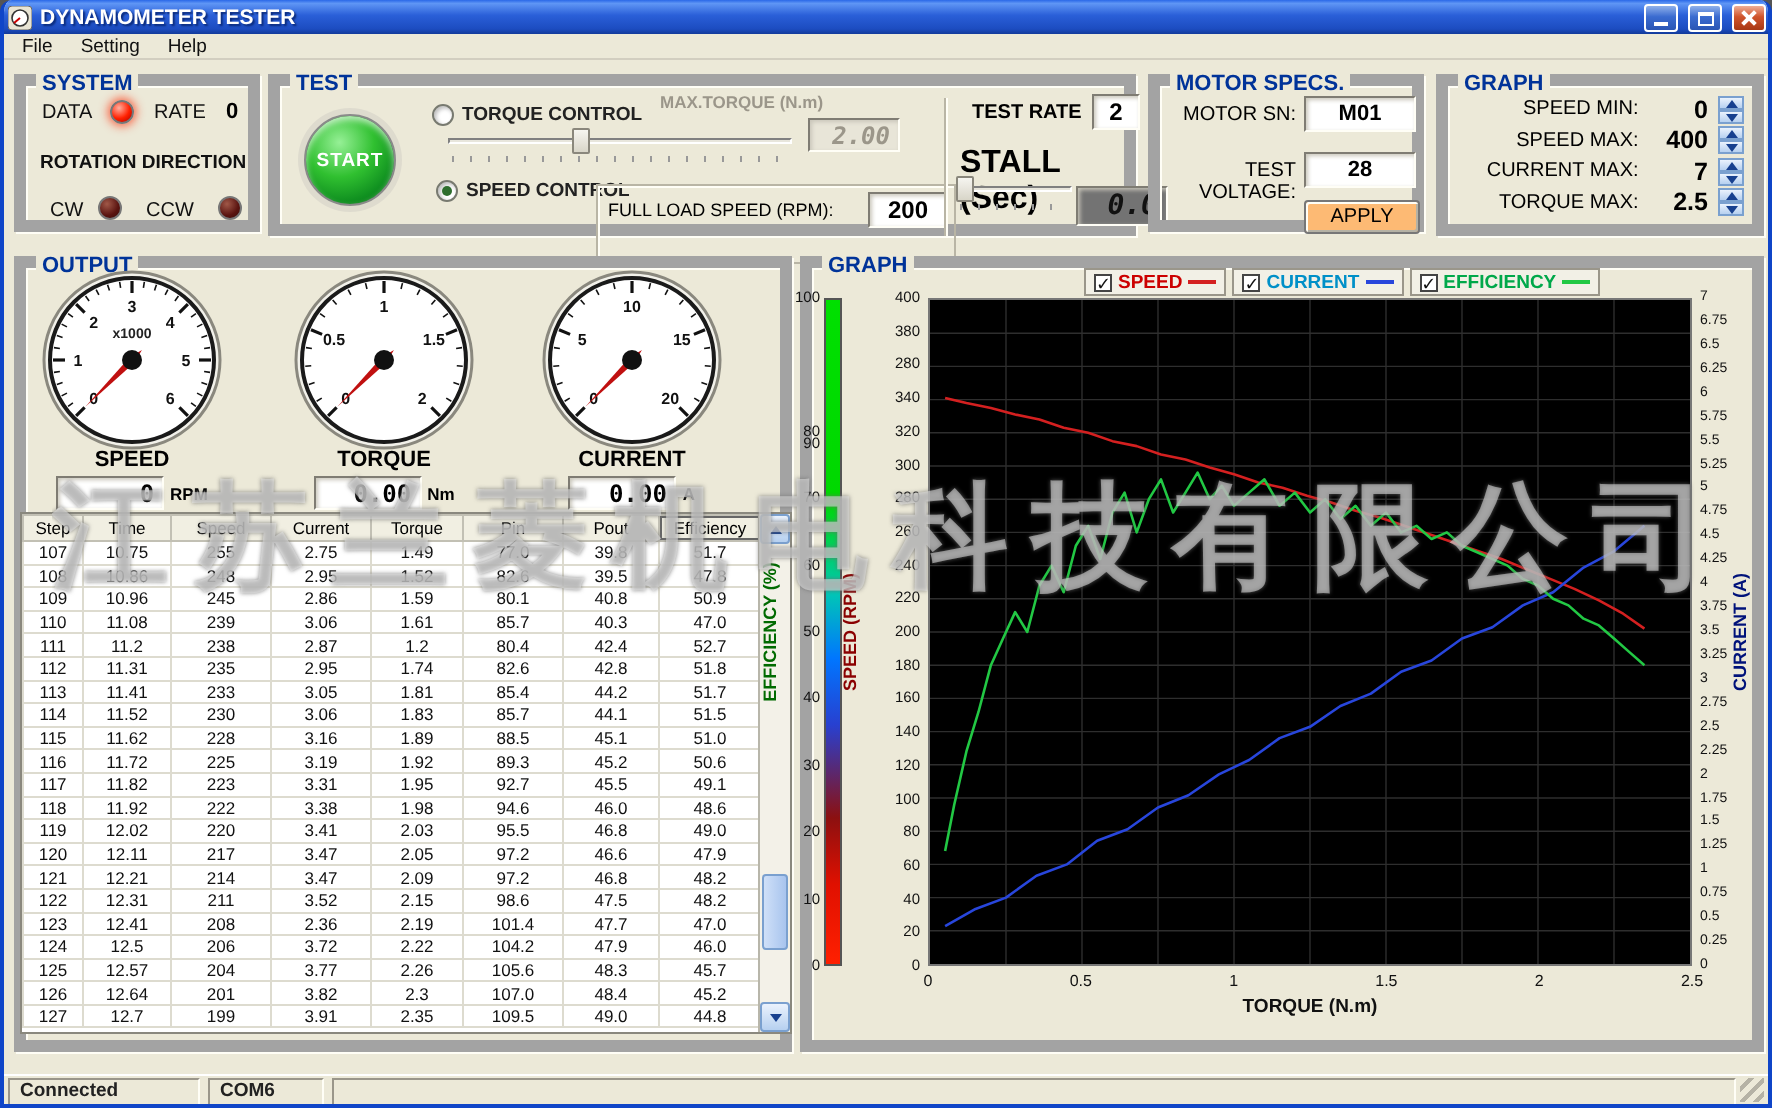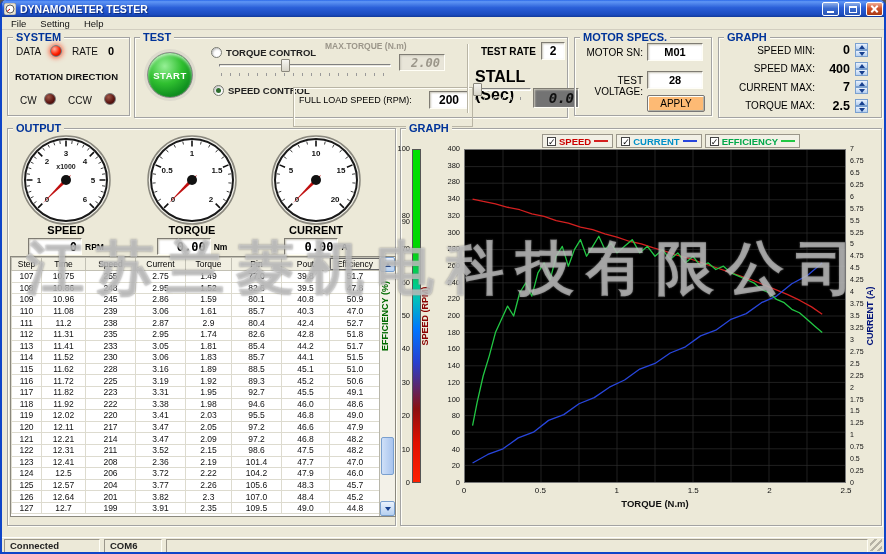--- a/index.html
+++ b/index.html
@@ -15,21 +15,21 @@
   .wbtn.close{background:linear-gradient(180deg,#efae96,#d0542c 45%,#a83814);}
   .g-min{position:absolute;left:4px;bottom:2px;width:7px;height:2px;background:#fff;}
   .g-max{position:absolute;left:4px;top:3px;width:8px;height:7px;border:1px solid #fff;border-top-width:2px;}
   .g-x1,.g-x2{position:absolute;left:3px;top:5px;width:9px;height:2px;background:#fff;}
   .g-x1{transform:rotate(45deg);} .g-x2{transform:rotate(-45deg);}
   #app-icon{width:12px;height:12px;}
   
   #menubar{position:absolute;left:0;top:17px;width:100%;height:13px;background:#ece9d8;border-bottom:1px solid #d2cec0;font-size:9.5px;display:flex;align-items:center;padding-left:2px;}
   .menu-item{padding:0 7px;color:#111;}
   
-  .group{position:absolute;border:1px solid #a3a3a3;box-shadow:inset 1px 1px 0 #fffef6,1px 1px 0 #fffef6;}
+  .group{position:absolute;border:6px solid #a3a3a3;box-shadow:inset 1px 1px 0 #fffef6,1px 1px 0 #fffef6;}
   .grp-caption{position:absolute;top:-7px;left:5px;background:#ece9d8;padding:0 3px;color:#003399;font-weight:bold;font-size:11px;white-space:nowrap;}
   #grp-system{left:5px;top:37px;width:123px;height:79px;}
   #grp-test{left:132px;top:37px;width:434px;height:81px;}
   #grp-motor{left:572px;top:37px;width:138px;height:79px;}
   #grp-gset{left:716px;top:37px;width:164px;height:81px;}
   #box-output{left:5px;top:128px;width:389px;height:398px;}
   #box-graph{left:398px;top:128px;width:482px;height:398px;}
   .abs{position:absolute;}
   .small-label{font-size:10px;color:#111;white-space:nowrap;}
   
@@ -453,21 +453,21 @@
             <td>1.61</td>
             <td>85.7</td>
             <td>40.3</td>
             <td>47.0</td>
           </tr>
           <tr>
             <td>111</td>
             <td>11.2</td>
             <td>238</td>
             <td>2.87</td>
-            <td>2.9</td>
+            <td>1.2</td>
             <td>80.4</td>
             <td>42.4</td>
             <td>52.7</td>
           </tr>
           <tr>
             <td>112</td>
             <td>11.31</td>
             <td>235</td>
             <td>2.95</td>
             <td>1.74</td>

